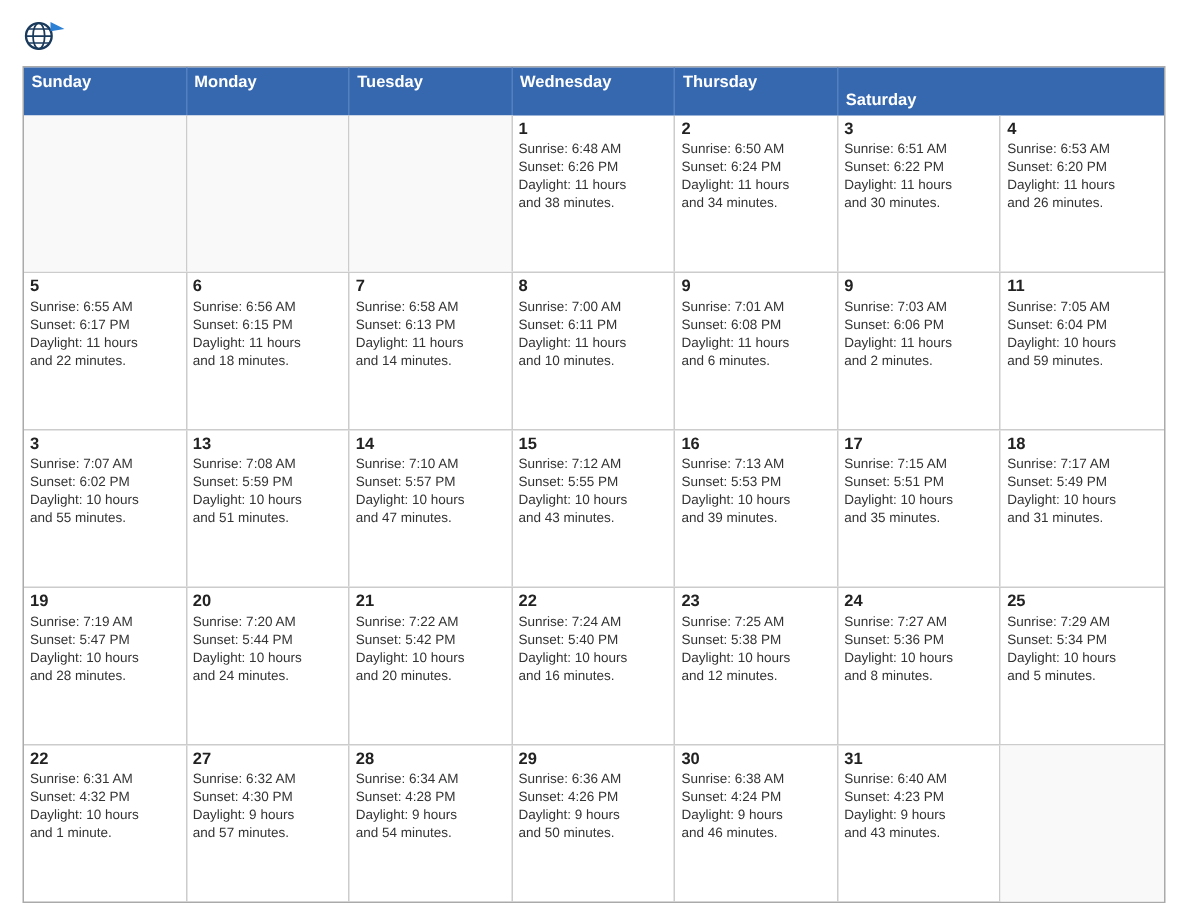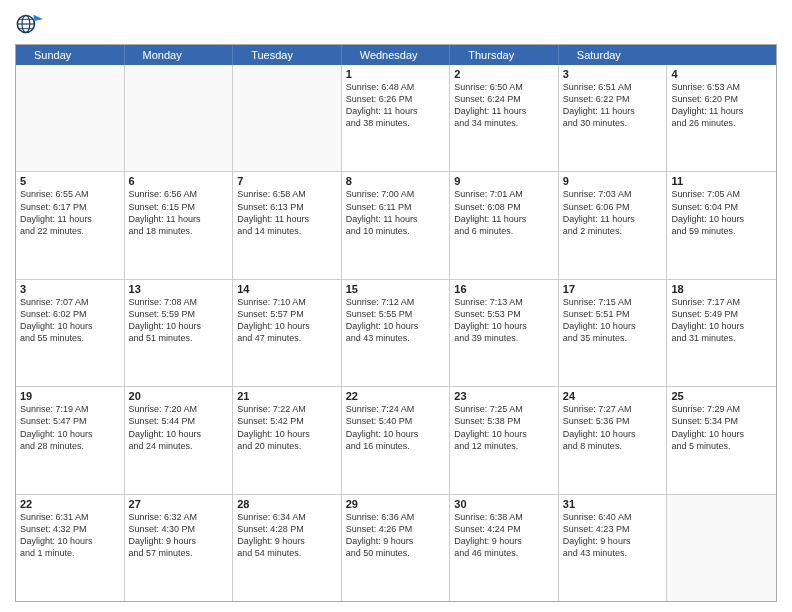--- a/index.html
+++ b/index.html
@@ -60,26 +60,26 @@
       border: 1px solid #aaa;
     }
     .cal-header {
       display: grid;
       grid-template-columns: repeat(7, 1fr);
       background: #3668b0;
     }
     .cal-header-cell {
       color: #fff;
       font-size: 11px;
-      font-weight: normal;
-      padding: 4px 18px;
+      font-weight: bold;
+      padding: 4px 5px;
       text-align: left;
       border-right: 1px solid #5580c0;
     }
-    .cal-header-cell:last-child { border-right: none; }
+    .cal-header-cell:last-child { border-right: none; margin-top: 12px; }
     .cal-body {
       flex: 1;
       display: flex;
       flex-direction: column;
     }
     .cal-row {
       display: grid;
       grid-template-columns: repeat(7, 1fr);
       flex: 1;
       border-bottom: 1px solid #ccc;

